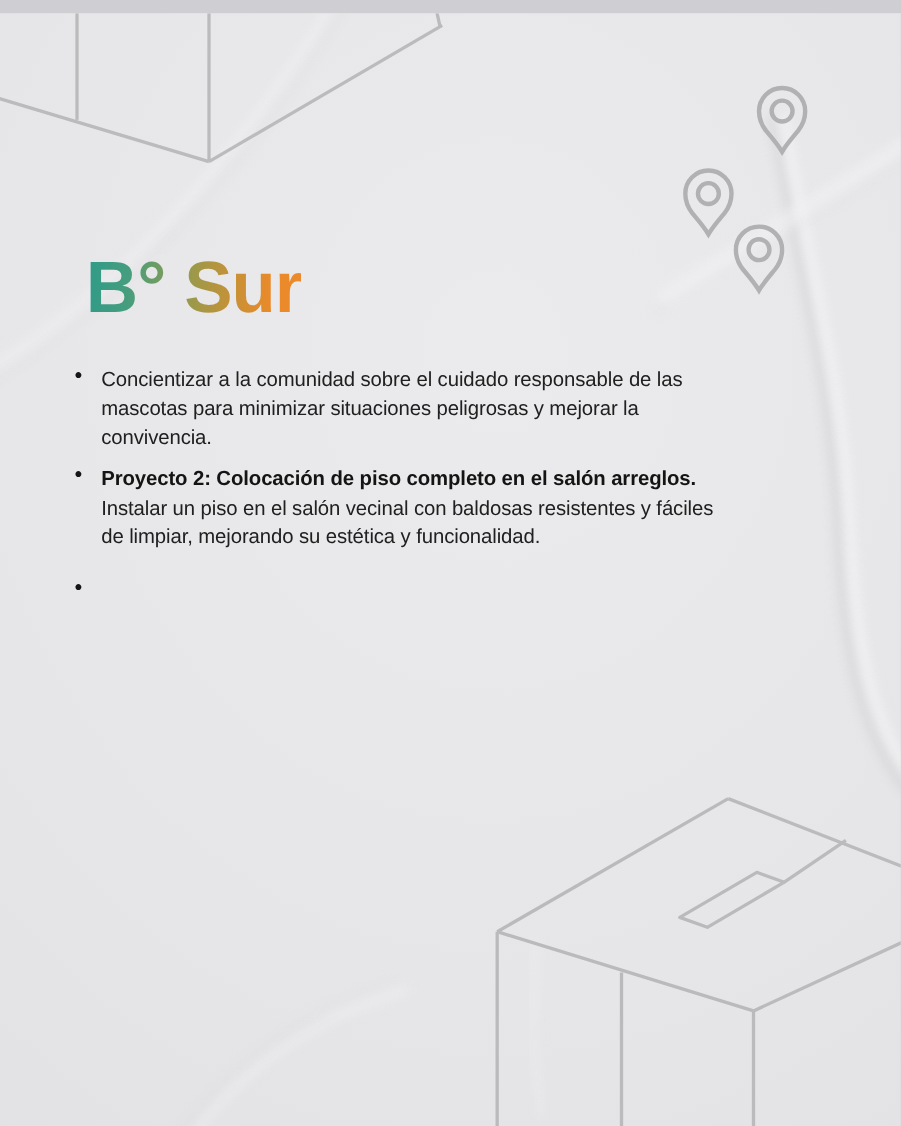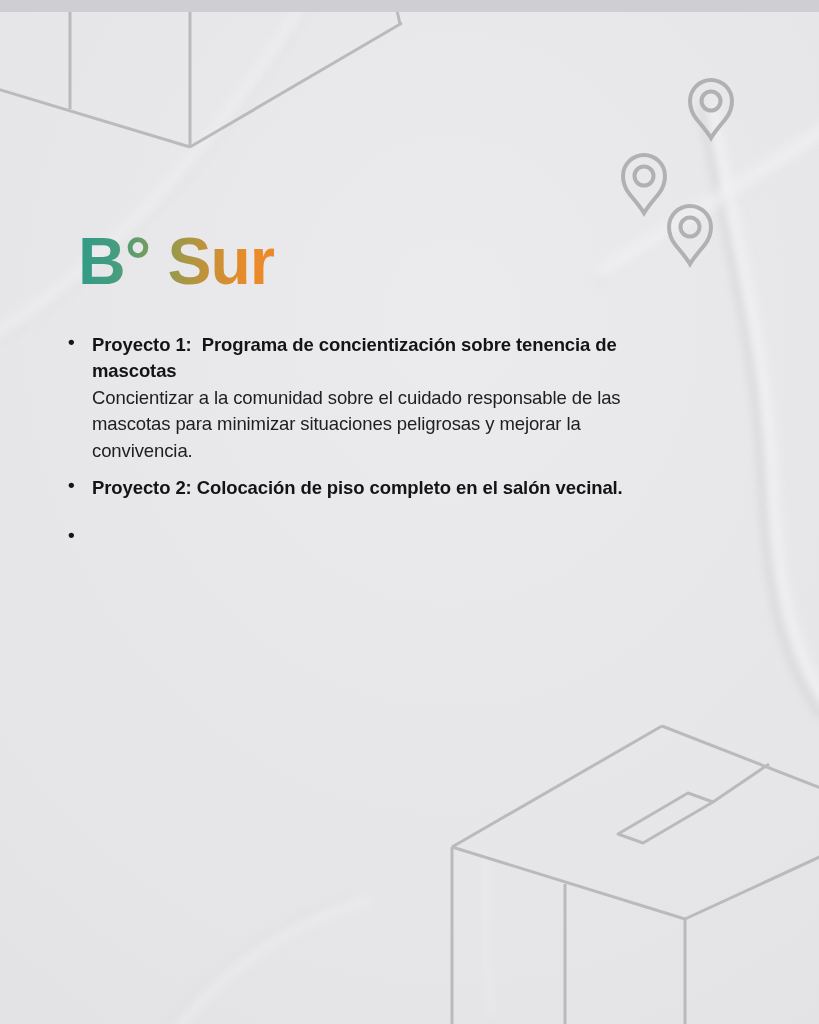--- a/index.html
+++ b/index.html
@@ -102,29 +102,29 @@
       <path d="M618,822 L643,831 L713,790 L688,781 Z"></path>
       <path d="M713,790 L769,752"></path>
     </g>
   </svg>
 
   <h1 class="page-title">B° Sur</h1>
 
   <div class="projects">
     <article class="project">
       <span class="bullet">•</span>
-      <h2 class="project-title">Proyecto 1:  Programa de concientización sobre tenencia de
-mascotas</h2>
       <p class="project-desc">Concientizar a la comunidad sobre el cuidado responsable de las
 mascotas para minimizar situaciones peligrosas y mejorar la
 convivencia.</p>
     </article>
     <article class="project gap-lg">
       <span class="bullet">•</span>
-      <h2 class="project-title">Proyecto 2: Colocación de piso completo en el salón vecinal.</h2>
+      <h2 class="project-title">Proyecto 2: Colocación de piso completo en el salón arreglos.</h2>
+      <p class="project-desc">Instalar un piso en el salón vecinal con baldosas resistentes y fáciles
+de limpiar, mejorando su estética y funcionalidad.</p>
     </article>
     <article class="project">
       <span class="bullet">•</span>
     </article>
   </div>
 
   <div class="footer">
     
 
     

